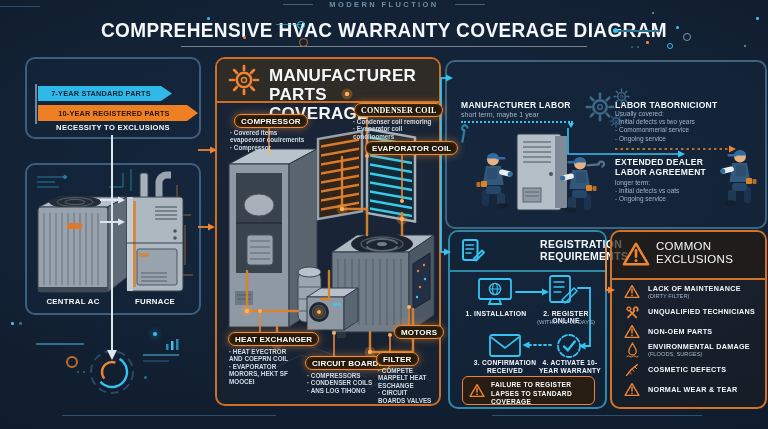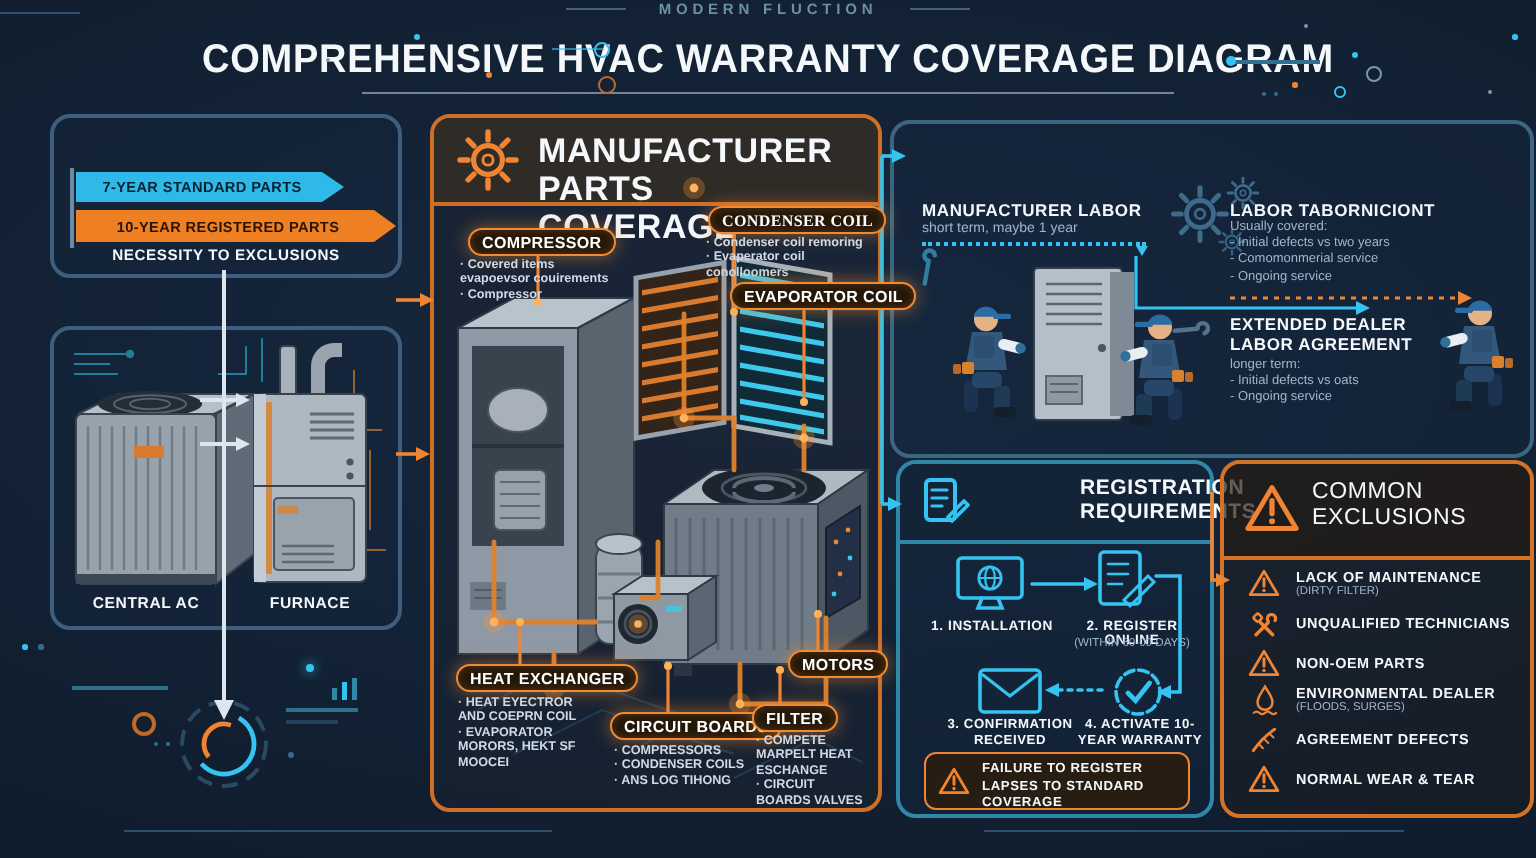--- a/index.html
+++ b/index.html
@@ -577,30 +577,30 @@
         <use href="#warntri"></use>
       </svg>
     <div class="abs ptitle" style="left:36px;top:95px;font-size:7.2px;white-space:nowrap;">NON-OEM PARTS</div>
 
     <svg class="abs" style="left:13px;top:110px;" width="15" height="17" viewBox="0 0 24 27">
       <g stroke="#ef8432" fill="none" stroke-width="2" stroke-linecap="round">
         <path d="M12 2 C9 7 6 10.5 6 14.5 a6 6 0 0 0 12 0 C18 10.5 15 7 12 2 Z"></path>
         <path d="M3 23 q2.2 -2 4.5 0 q2.2 2 4.5 0 q2.2 -2 4.5 0 q2.2 2 4.5 0" stroke-width="1.6"></path>
       </g>
     </svg>
-    <div class="abs ptitle" style="left:36px;top:110px;font-size:7.2px;white-space:nowrap;">ENVIRONMENTAL DEALER</div>
+    <div class="abs ptitle" style="left:36px;top:110px;font-size:7.2px;white-space:nowrap;">ENVIRONMENTAL DAMAGE</div>
     <div class="abs muted" style="left:36px;top:119px;font-size:5.7px;">(FLOODS, SURGES)</div>
 
     <svg class="abs" style="left:12px;top:130px;" width="16" height="16" viewBox="0 0 24 24">
       <g stroke="#ef8432" fill="none" stroke-width="2.2" stroke-linecap="round">
         <path d="M4 20 C8 14 14 8 20 4"></path>
         <path d="M8 15 l3.2 3.2 M12 11 l3.2 3.2 M16 7 l3.2 3.2" stroke-width="1.5"></path>
       </g>
     </svg>
-    <div class="abs ptitle" style="left:36px;top:133px;font-size:7.2px;white-space:nowrap;">AGREEMENT DEFECTS</div>
+    <div class="abs ptitle" style="left:36px;top:133px;font-size:7.2px;white-space:nowrap;">COSMETIC DEFECTS</div>
 
     <svg class="abs" style="left:12px;top:150px;color:#ef8432;" width="16" height="15" viewBox="0 0 30 27">
         <use href="#warntri"></use>
       </svg>
     <div class="abs ptitle" style="left:36px;top:153px;font-size:7.2px;white-space:nowrap;">NORMAL WEAR &amp; TEAR</div>
   </div>
 
   <svg class="abs" style="left:0;top:0;pointer-events:none;" width="768" height="429" viewBox="0 0 768 429">
     <g stroke="#dde6ee" stroke-width="2" fill="none">
       <line x1="112" y1="135" x2="112" y2="350"></line>

